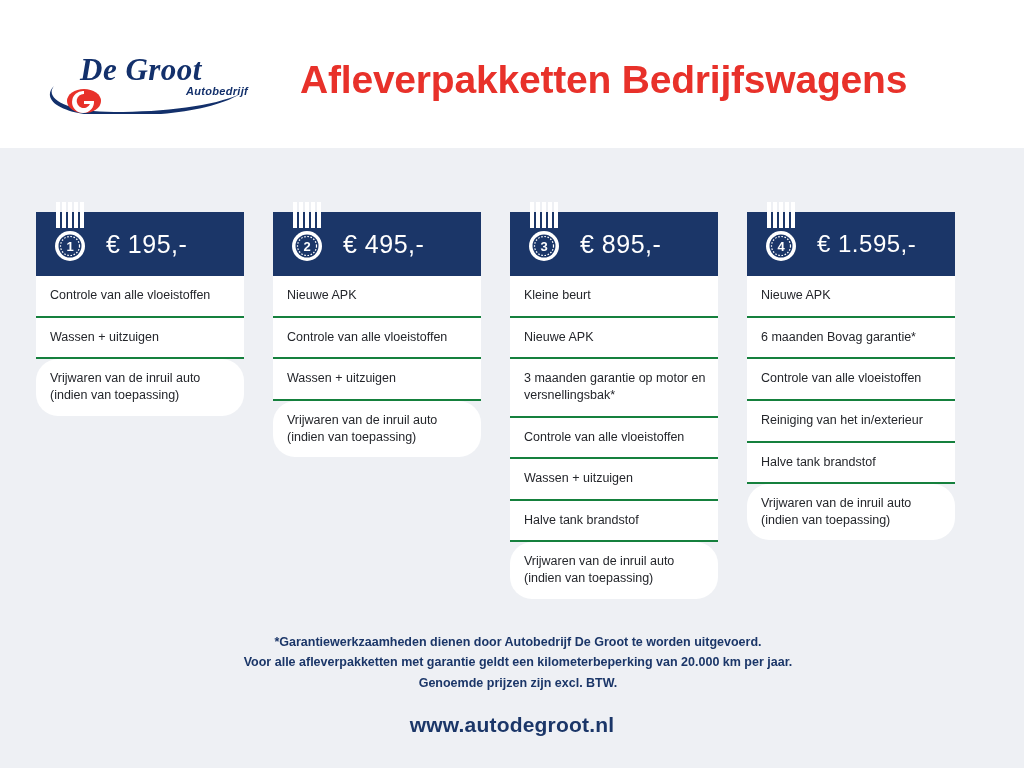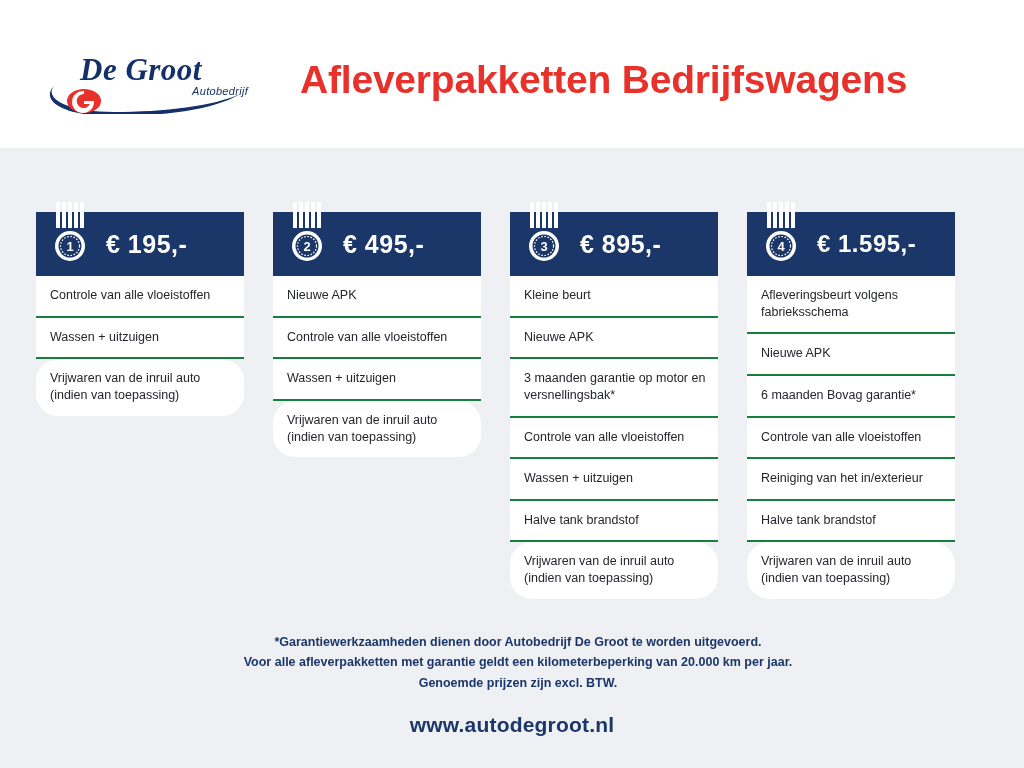--- a/index.html
+++ b/index.html
@@ -47,21 +47,21 @@
     position: absolute;
     left: 36px;
     top: 0px;
     white-space: nowrap;
   }
   .logo-sub {
     position: absolute;
     right: 6px;
     top: 33px;
     font-size: 11px;
-    font-weight: normal;
+    font-weight: bold;
     font-style: italic;
     color: #13306b;
     letter-spacing: 0.3px;
   }
   .logo-swoosh {
     position: absolute;
     left: 0px;
     top: 28px;
     width: 200px;
     height: 34px;
@@ -111,21 +111,21 @@
   .medal {
     position: absolute;
     left: 12px;
     top: -10px;
     width: 46px;
     height: 64px;
   }
   .price {
     color: #ffffff;
     font-size: 25px;
-    font-weight: bold;
+    font-weight: normal;
     letter-spacing: 0.5px;
     white-space: nowrap;
   }
   .card .price.wide {
     font-size: 24px;
   }
   .features {
     margin-top: 0;
   }
   .feature {
@@ -270,21 +270,20 @@
                 <rect x="32" y="0" width="4" height="26"></rect>
               </g>
               <circle cx="22" cy="44" r="15" fill="#ffffff"></circle>
               <circle cx="22" cy="44" r="11.5" fill="#1b3668"></circle>
               <circle cx="22" cy="44" r="9.5" fill="none" stroke="#ffffff" stroke-width="1.2" stroke-dasharray="1.6 1.6"></circle>
               <text x="22" y="49" font-family="Liberation Sans, sans-serif" font-size="13" font-weight="bold" fill="#ffffff" text-anchor="middle">4</text>
             </svg>
             <div class="price wide">€  1.595,-</div>
           </div>
           <div class="features">
-            <div class="feature">Afleveringsbeurt volgens fabrieksschema</div>
             <div class="feature">Nieuwe APK</div>
             <div class="feature">6 maanden Bovag garantie*</div>
             <div class="feature">Controle van alle vloeistoffen</div>
             <div class="feature">Reiniging van het in/exterieur</div>
             <div class="feature">Halve tank brandstof</div>
             <div class="feature">Vrijwaren van de inruil auto (indien van toepassing)</div>
           </div>
         </div>
       </div>
 

